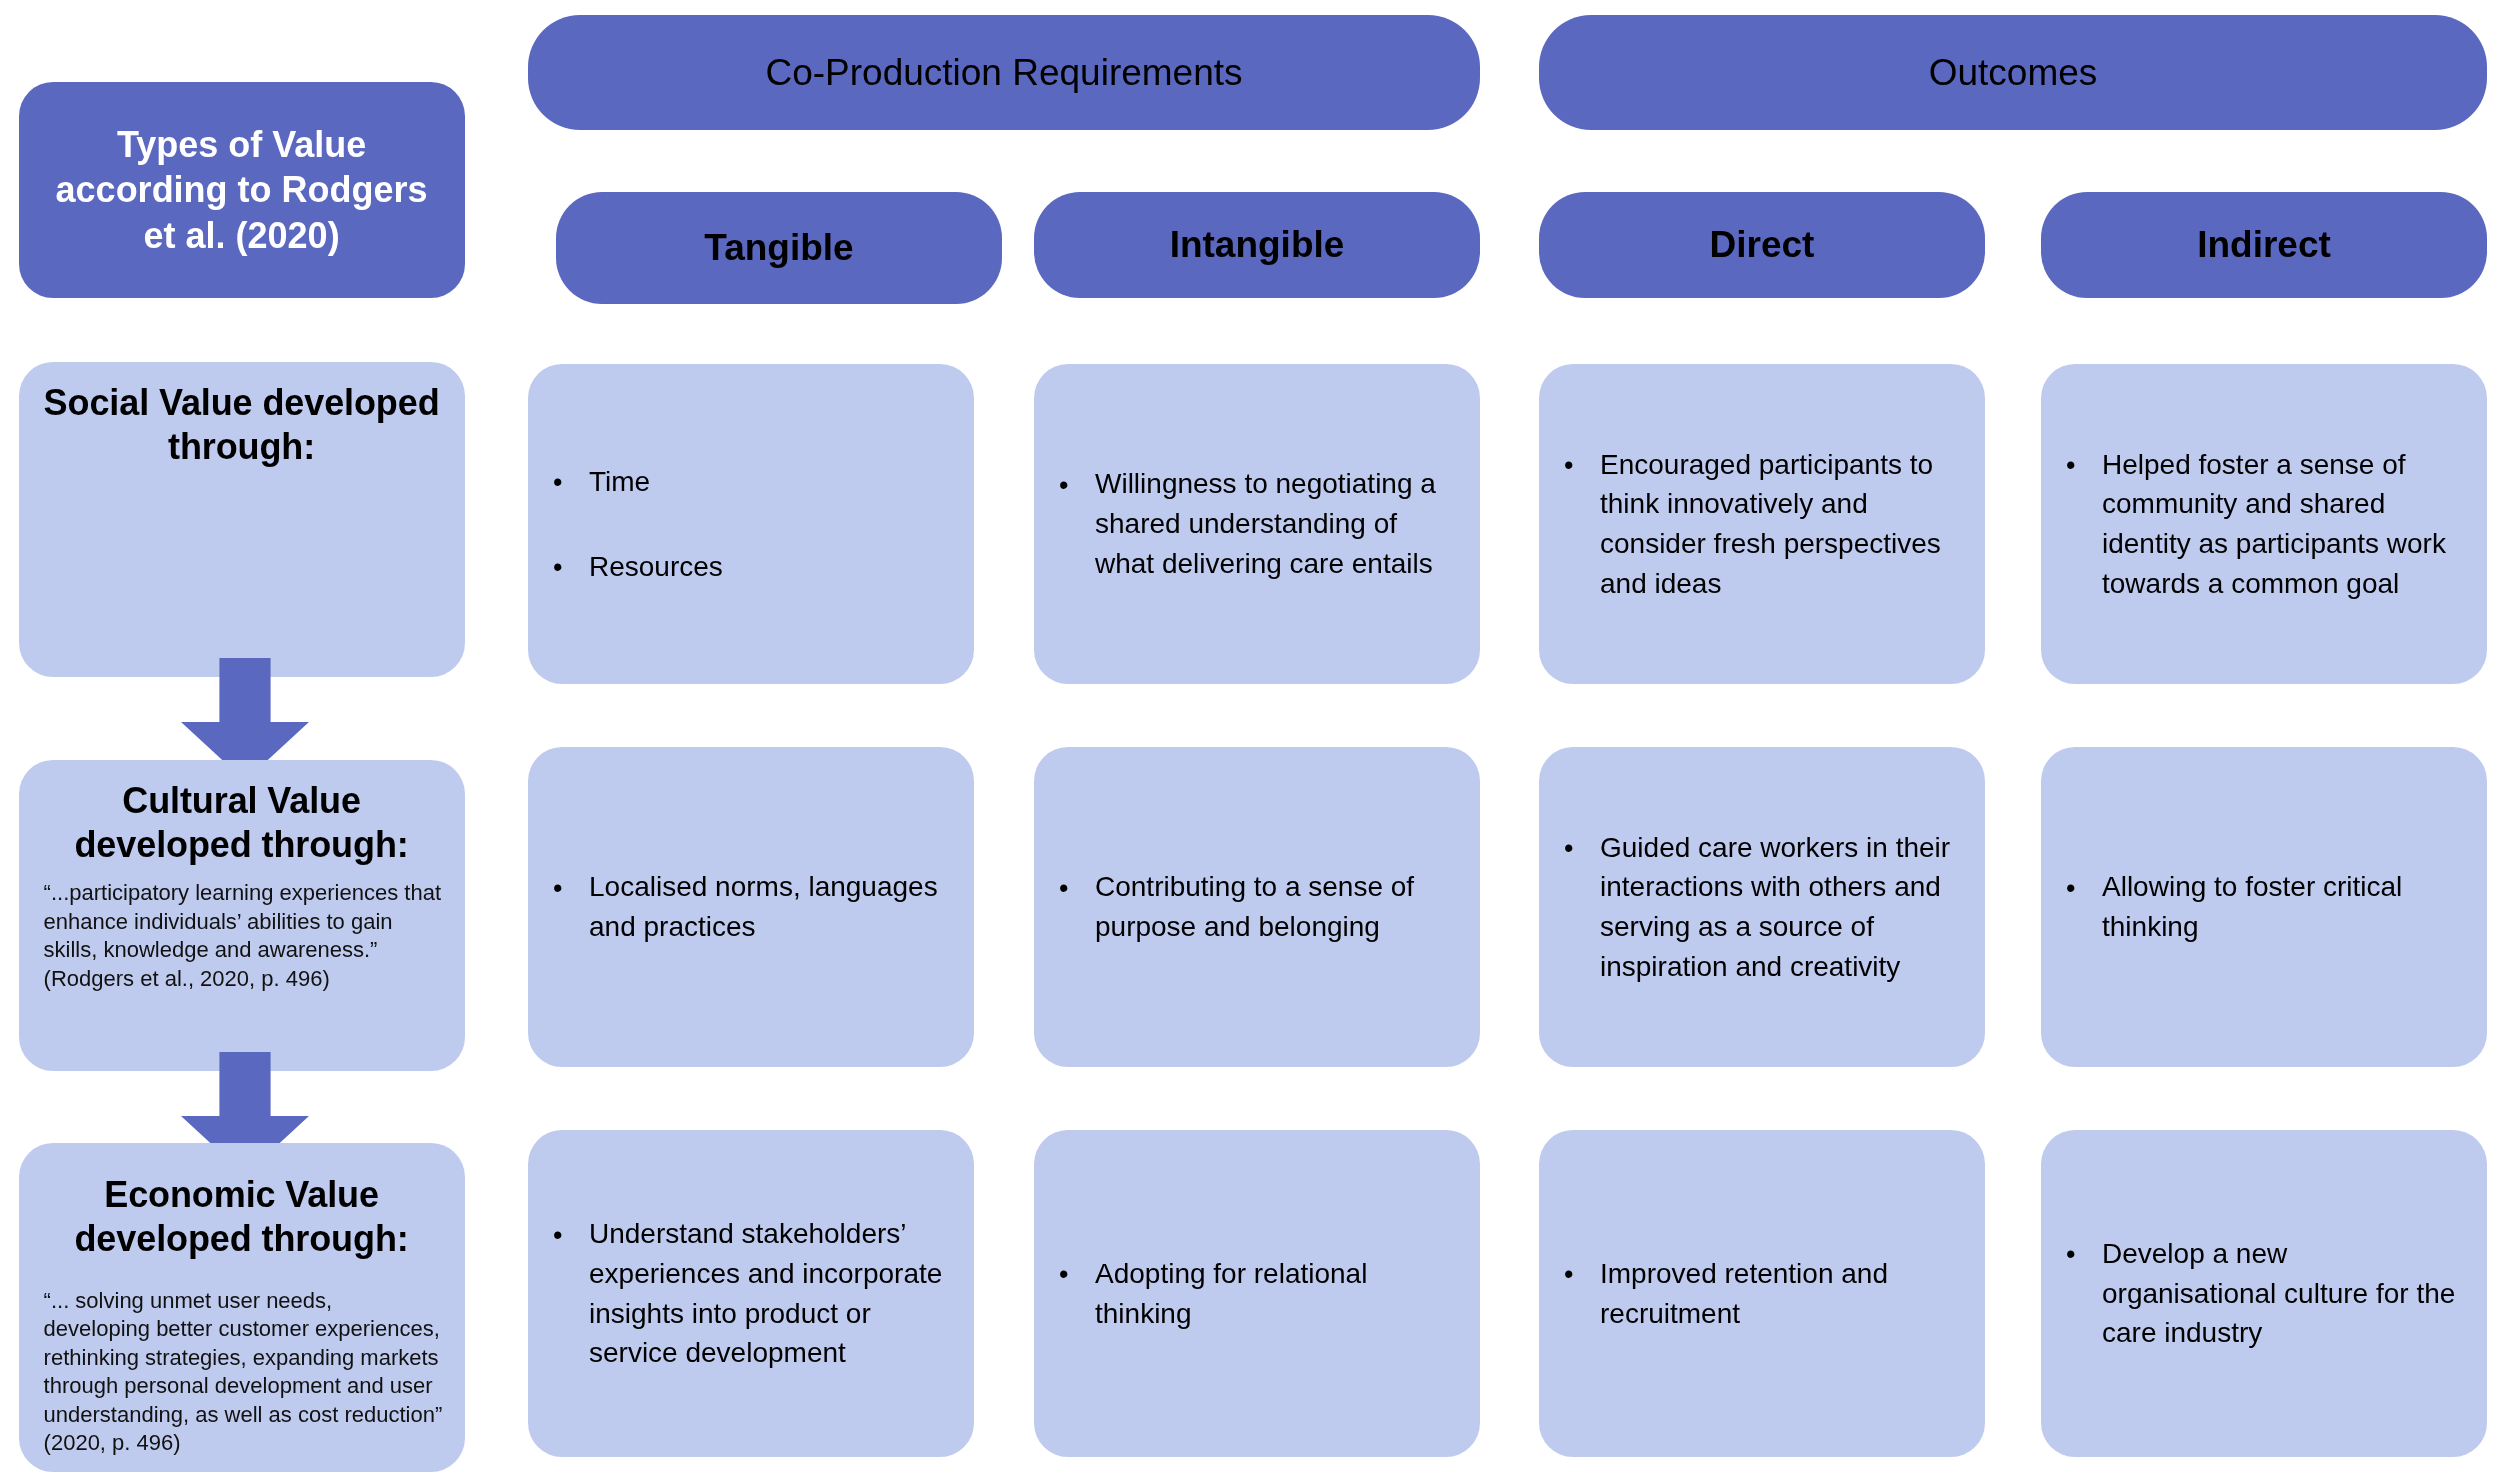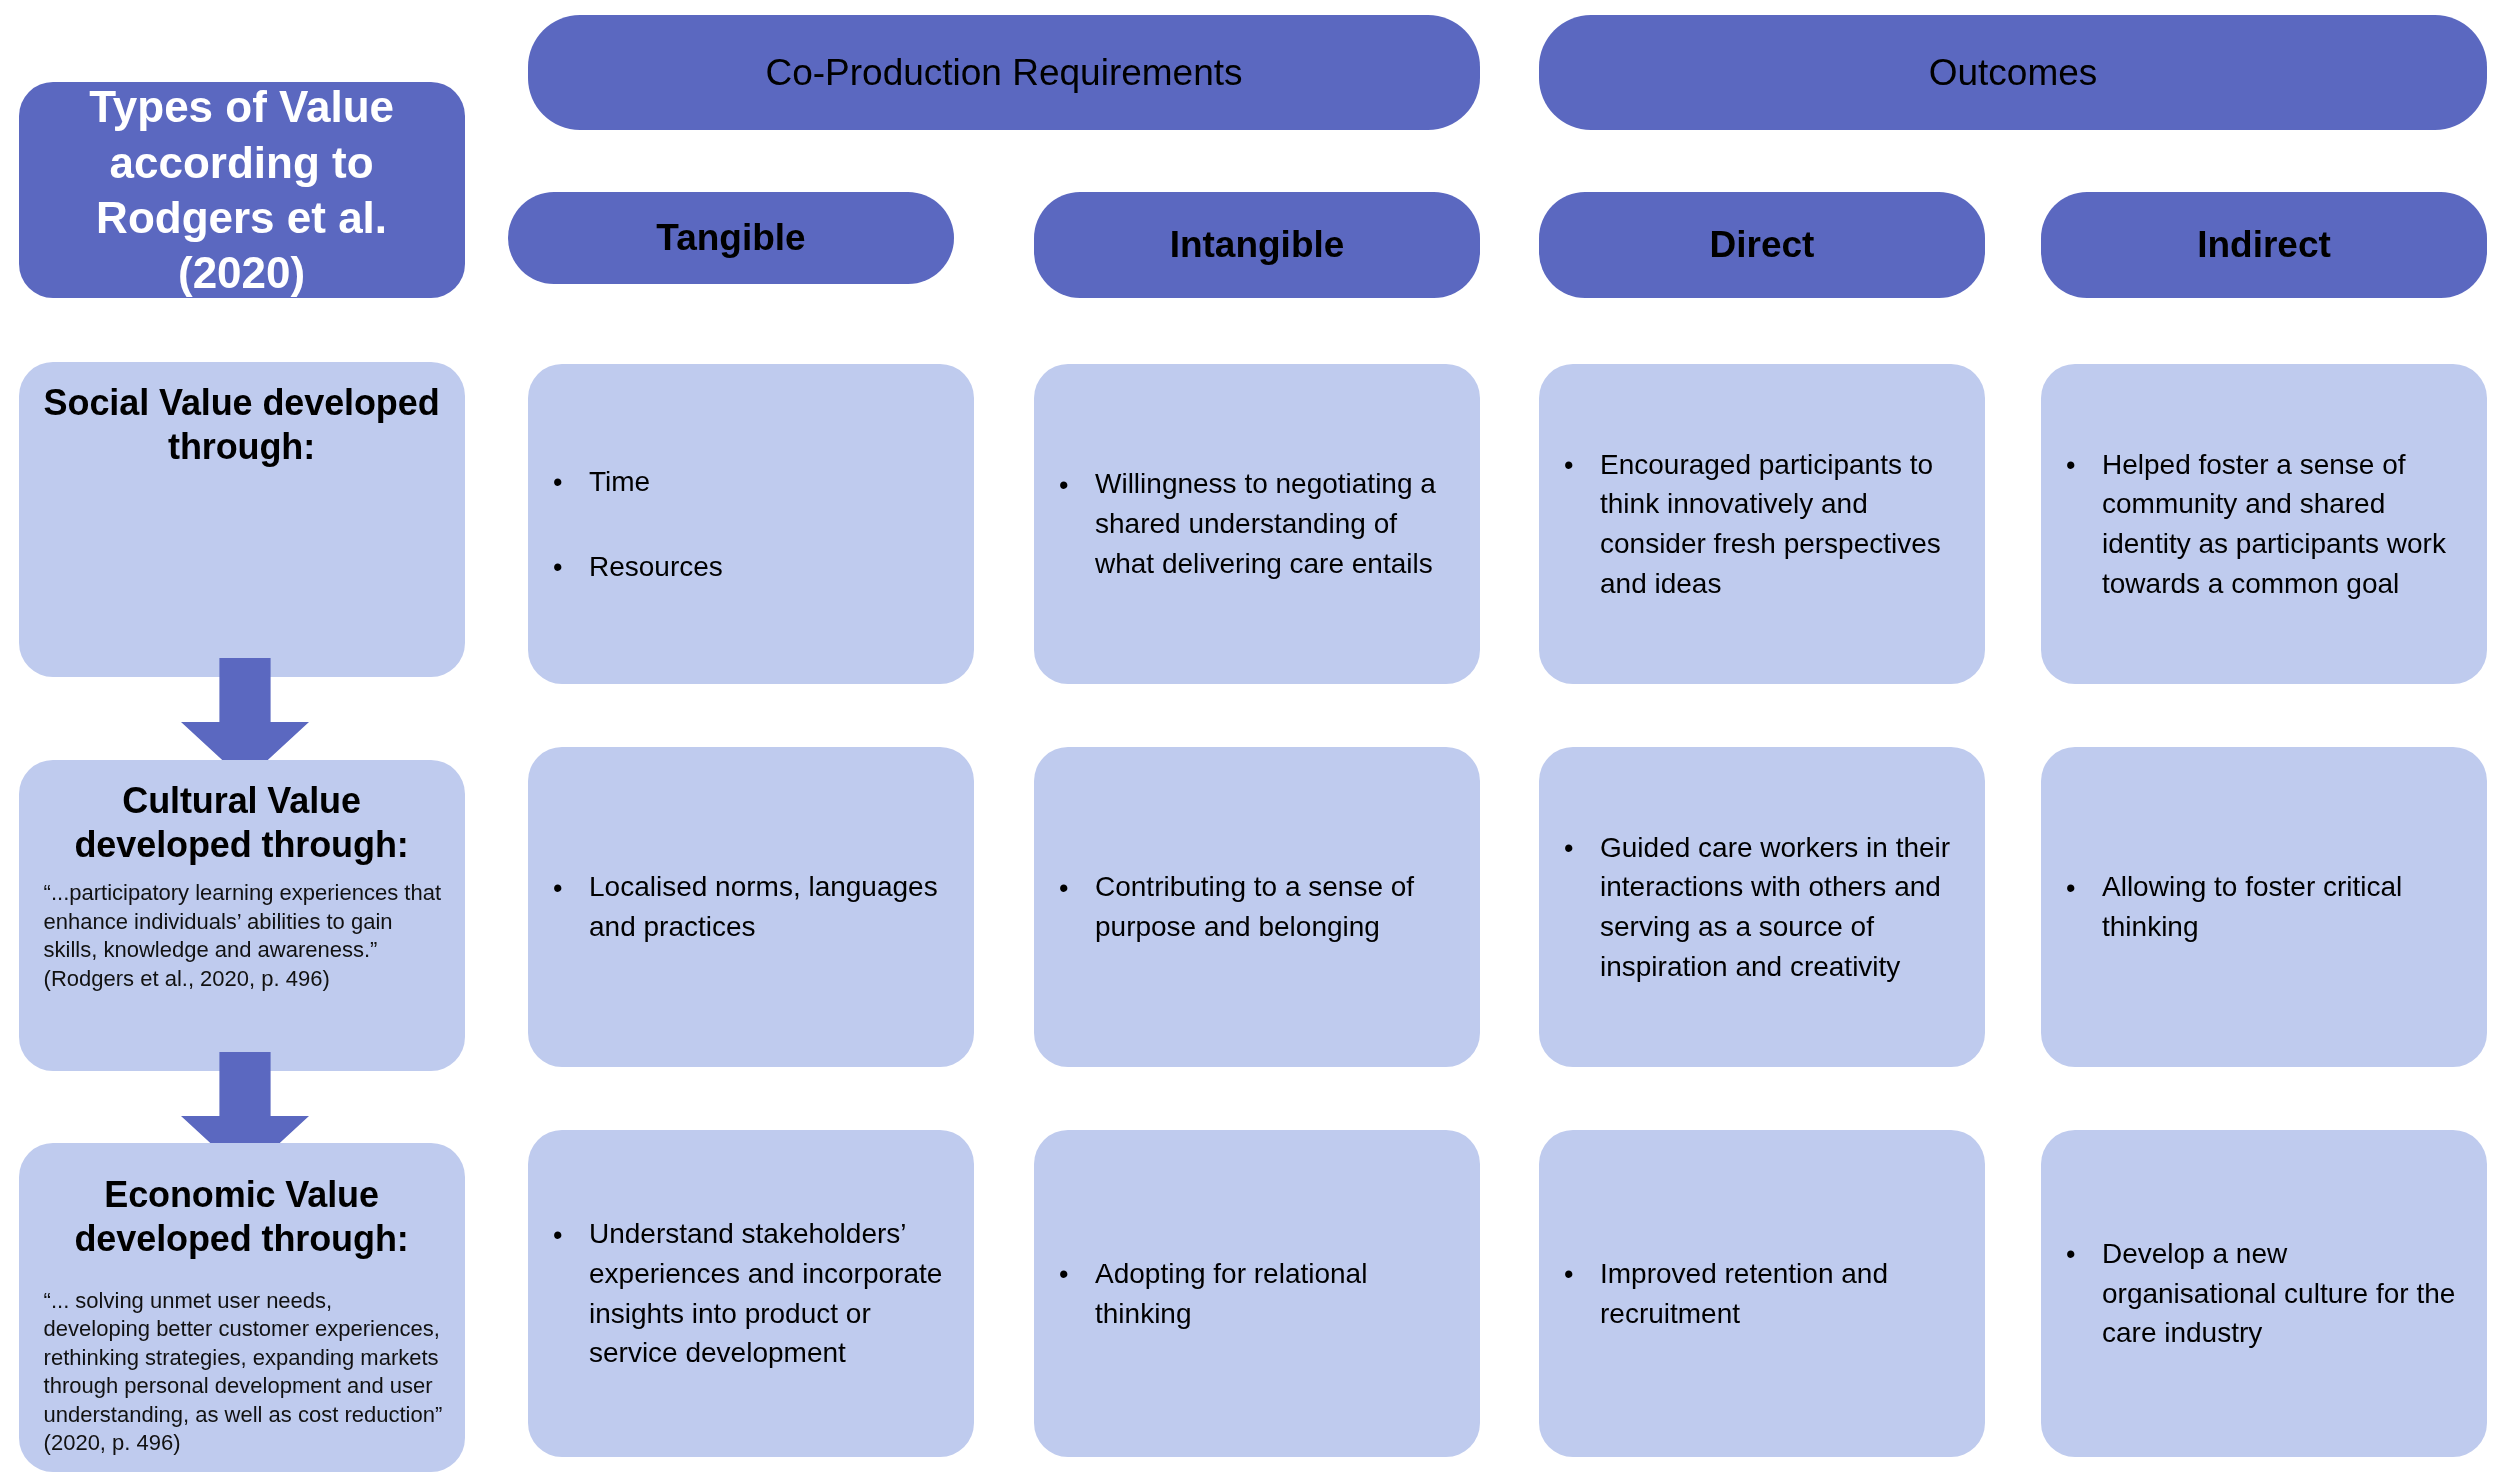--- a/index.html
+++ b/index.html
@@ -34,21 +34,21 @@
 
   .corner-card {
     position: absolute;
     background: #5b68c0;
     border-radius: 34px;
     color: #ffffff;
     display: flex;
     align-items: center;
     justify-content: center;
     text-align: center;
-    font-size: 44px;
+    font-size: 36px;
     font-weight: 700;
     line-height: 1.26;
     padding: 0 19.3px;
   }
 
   .cell {
     position: absolute;
     background: #bfcbee;
     border-radius: 34px;
     overflow: hidden;
@@ -132,21 +132,21 @@
   </div>
 
   <div class="pill group" style="left:1539px; top:15px; width:948px; height:115px;">
     <span>Outcomes</span>
   </div>
 
   <div class="corner-card" style="left:18.6px; top:82px; width:446px; height:216px;">
     <span>Types of Value according to Rodgers et al. (2020)</span>
   </div>
 
-  <div class="pill sub" style="left:508px; top:192px; width:446px; height:92px;">
+  <div class="pill sub" style="left:556px; top:192px; width:446px; height:112px;">
     <span>Tangible</span>
   </div>
   <div class="pill sub" style="left:1539px; top:192px; width:446px; height:106px;">
     <span>Direct</span>
   </div>
   <div class="pill sub" style="left:1034px; top:192px; width:446px; height:106px;">
     <span>Intangible</span>
   </div>
   <div class="pill sub" style="left:2041px; top:192px; width:446px; height:106px;">
     <span>Indirect</span>

